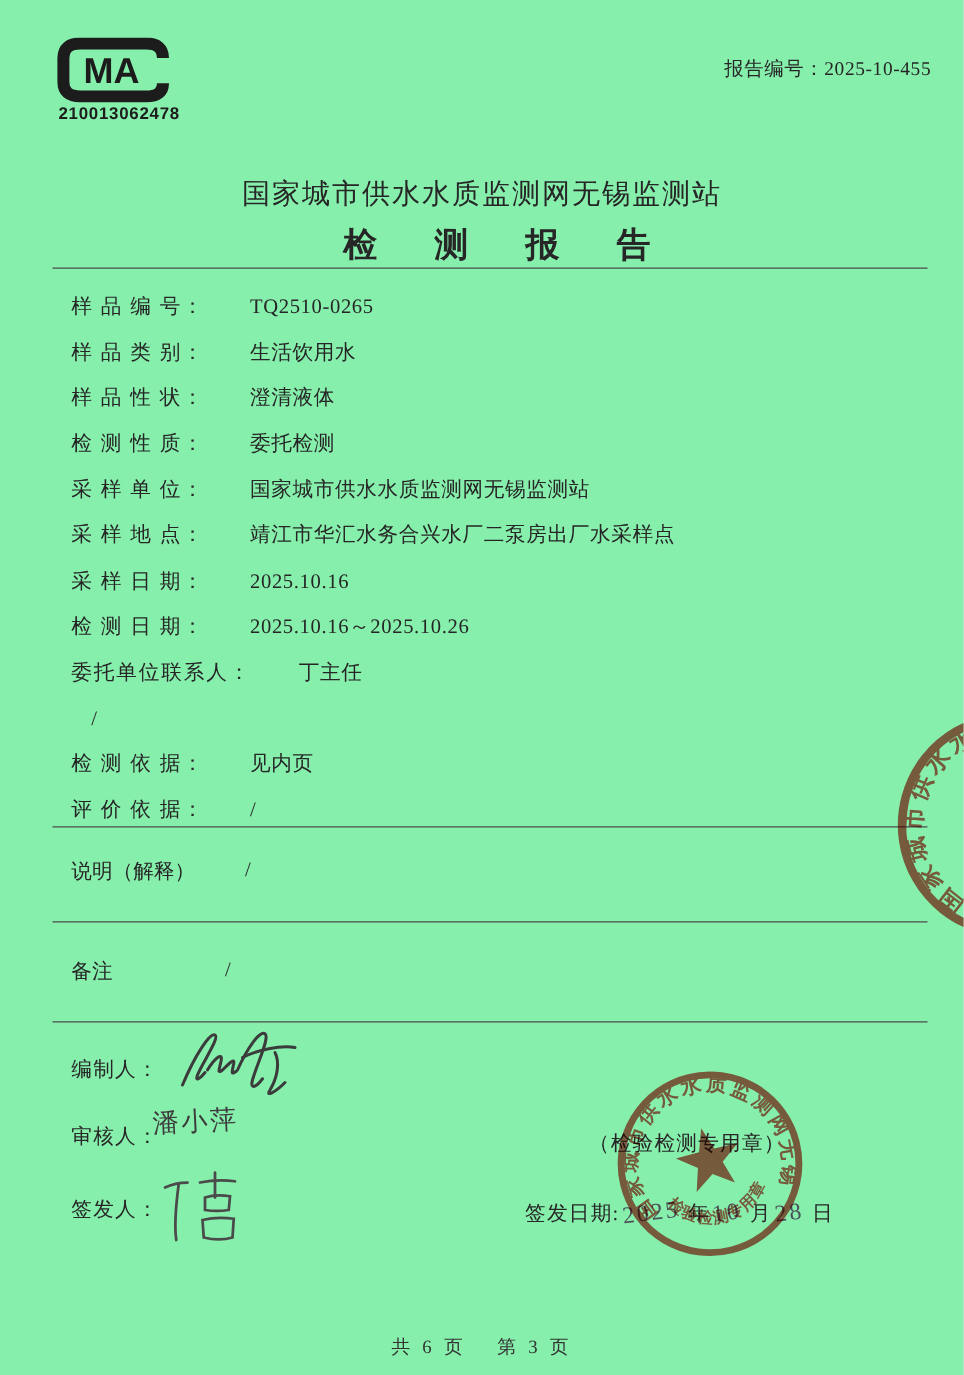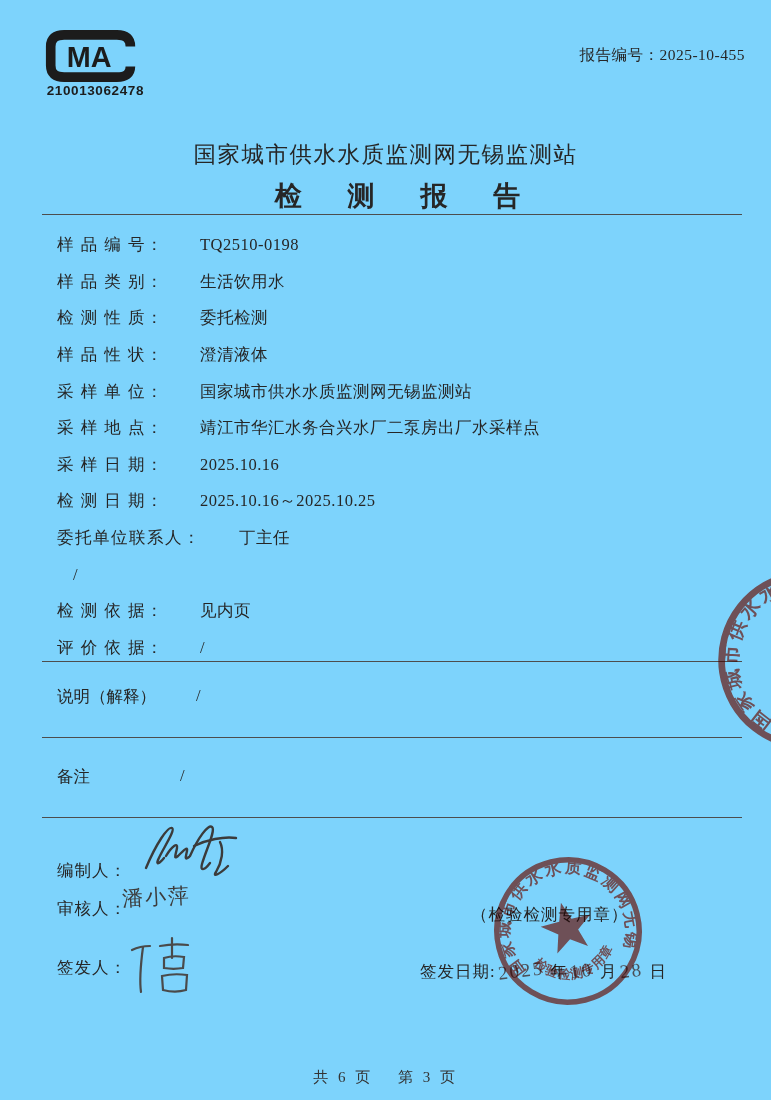--- a/index.html
+++ b/index.html
@@ -1,18 +1,18 @@
 <!DOCTYPE html>
 <html><head>
 <meta charset="utf-8">
 <style>
   html,body { margin:0; padding:0; background:#e8e8e8; }
   .page {
     position:relative; width:771px; height:1100px; margin:0 auto;
-    background:#7dd3fc; overflow:hidden;
+    background:#86efac; overflow:hidden;
     font-family:"Liberation Serif","DejaVu Serif",serif;
     color:#262626;
   }
   
   .cma { position:absolute; left:44px; top:30px; width:100px; text-align:left; }
   .cma svg { display:block; }
   .cma-code { font-family:"Liberation Sans","DejaVu Sans",sans-serif; font-weight:bold;
               font-size:13.5px; letter-spacing:.6px; color:#1c1c1c; margin-top:1px;text-align:right; }
   .report-no { position:absolute; top:45px; right:26px; font-size:15.5px; letter-spacing:.5px; }
 
@@ -31,21 +31,21 @@
   .f-row:nth-child(9) .f-value { margin-left:38px; }
   .f-row:nth-child(10) .f-value { margin-left:16px; }
   .f-value { letter-spacing:.5px; }
 
   .explain-row, .remark-row { position:absolute; left:57px; font-size:16.5px; display:flex; }
   .explain-row { top:686px;text-align:right; } .remark-row { top:766px; }
   .explain-row .slash { margin-left:40px; } .remark-row .slash { margin-left:90px; }
 
   
   .sig-label { position:absolute; left:57px; font-size:16.5px; letter-spacing:1px; }
-  .sig-1 { top:845px;margin-top:15px; } .sig-2 { top:898px; } .sig-3 { top:957px; }
+  .sig-1 { top:845px; } .sig-2 { top:898px; } .sig-3 { top:957px; }
   .hand-svg { position:absolute; }
   .hw-1 { left:132px; top:816px; }
   .hw-3 { left:126px; top:934px; }
   .hand-name { position:absolute; left:122px; top:883px; font-size:21px; color:#3c3c3c;
                transform:rotate(-3deg); letter-spacing:2px; }
 
   
   .stamp { position:absolute; mix-blend-mode:multiply; opacity:.88; pointer-events:none; }
   .stamp-main { left:489px; top:852px; width:158px; height:158px; transform:rotate(-14deg); }
   .stamp-edge { left:712px; top:564px; width:192px; height:192px; transform:rotate(-30deg); }
@@ -76,49 +76,49 @@
   <div class="title-org">国家城市供水水质监测网无锡监测站</div>
   <div class="title-report">
     <span>检测报告</span>
   </div>
 
   <div class="rule rule-1"></div>
 
   <div class="fields">
     <div class="f-row">
       <span class="f-label">样 品 编 号：</span>
-      <span class="f-value">TQ2510-0198</span>
+      <span class="f-value">TQ2510-0265</span>
     </div>
     <div class="f-row">
       <span class="f-label">样 品 类 别：</span>
       <span class="f-value">生活饮用水</span>
     </div>
     <div class="f-row">
+      <span class="f-label">样 品 性 状：</span>
+      <span class="f-value">澄清液体</span>
+    </div>
+    <div class="f-row">
       <span class="f-label">检 测 性 质：</span>
       <span class="f-value">委托检测</span>
     </div>
     <div class="f-row">
-      <span class="f-label">样 品 性 状：</span>
-      <span class="f-value">澄清液体</span>
-    </div>
-    <div class="f-row">
       <span class="f-label">采 样 单 位：</span>
       <span class="f-value">国家城市供水水质监测网无锡监测站</span>
     </div>
     <div class="f-row">
       <span class="f-label">采 样 地 点：</span>
       <span class="f-value">靖江市华汇水务合兴水厂二泵房出厂水采样点</span>
     </div>
     <div class="f-row">
       <span class="f-label">采 样 日 期：</span>
       <span class="f-value">2025.10.16</span>
     </div>
     <div class="f-row">
       <span class="f-label">检 测 日 期：</span>
-      <span class="f-value">2025.10.16～2025.10.25</span>
+      <span class="f-value">2025.10.16～2025.10.26</span>
     </div>
     <div class="f-row">
       <span class="f-label">委托单位联系人：</span>
       <span class="f-value">丁主任</span>
     </div>
     <div class="f-row">
       <span class="f-value">/</span>
     </div>
     <div class="f-row">
       <span class="f-label">检 测 依 据：</span>

